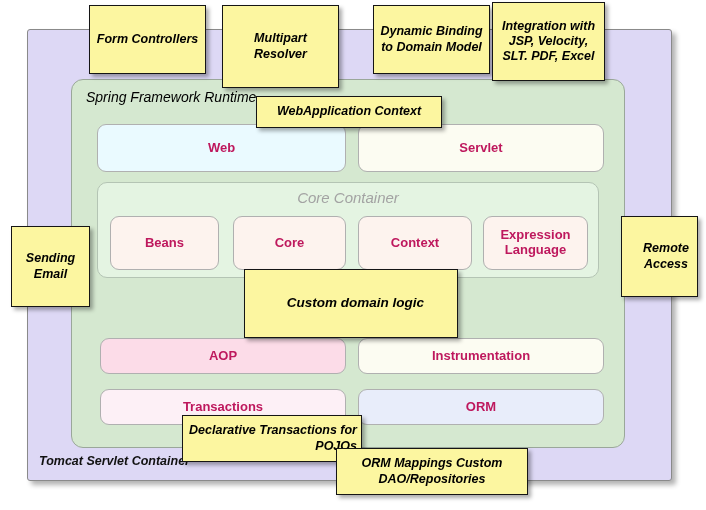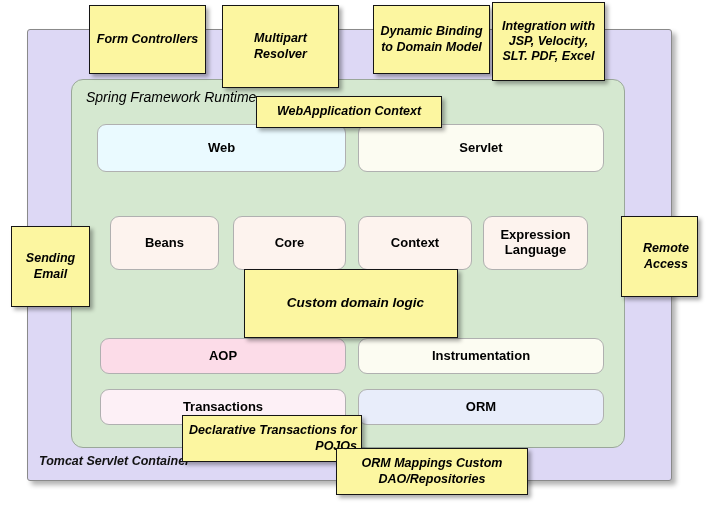--- a/index.html
+++ b/index.html
@@ -70,21 +70,21 @@
     position: absolute;
     border: 1px solid #b0b0b0;
     border-radius: 9px;
     box-sizing: border-box;
     display: flex;
     align-items: center;
     justify-content: center;
     text-align: center;
     font-size: 13px;
     font-weight: bold;
-    color: #000000;
+    color: #be185d;
     line-height: 1.15;
   }
 
   
   .core-container {
     position: absolute;
     left: 97px;
     top: 182px;
     width: 502px;
     height: 96px;
@@ -136,20 +136,23 @@
     <div class="spring-label">Spring Framework Runtime</div>
   </div>
 
   <div class="module" style="left:97px; top:124px; width:249px; height:48px; background:#eafaff;">
     <span>Web</span>
   </div>
   <div class="module" style="left:358px; top:124px; width:246px; height:48px; background:#fcfcf2;">
     <span>Servlet</span>
   </div>
 
+  <div class="core-container">
+    <div class="core-container-label">Core Container</div>
+  </div>
 
   <div class="module" style="left:110px; top:216px; width:109px; height:54px; background:#fdf3ee;">
     <span>Beans</span>
   </div>
   <div class="module" style="left:233px; top:216px; width:113px; height:54px; background:#fdf3ee;">
     <span>Core</span>
   </div>
   <div class="module" style="left:358px; top:216px; width:114px; height:54px; background:#fdf3ee;">
     <span>Context</span>
   </div>

